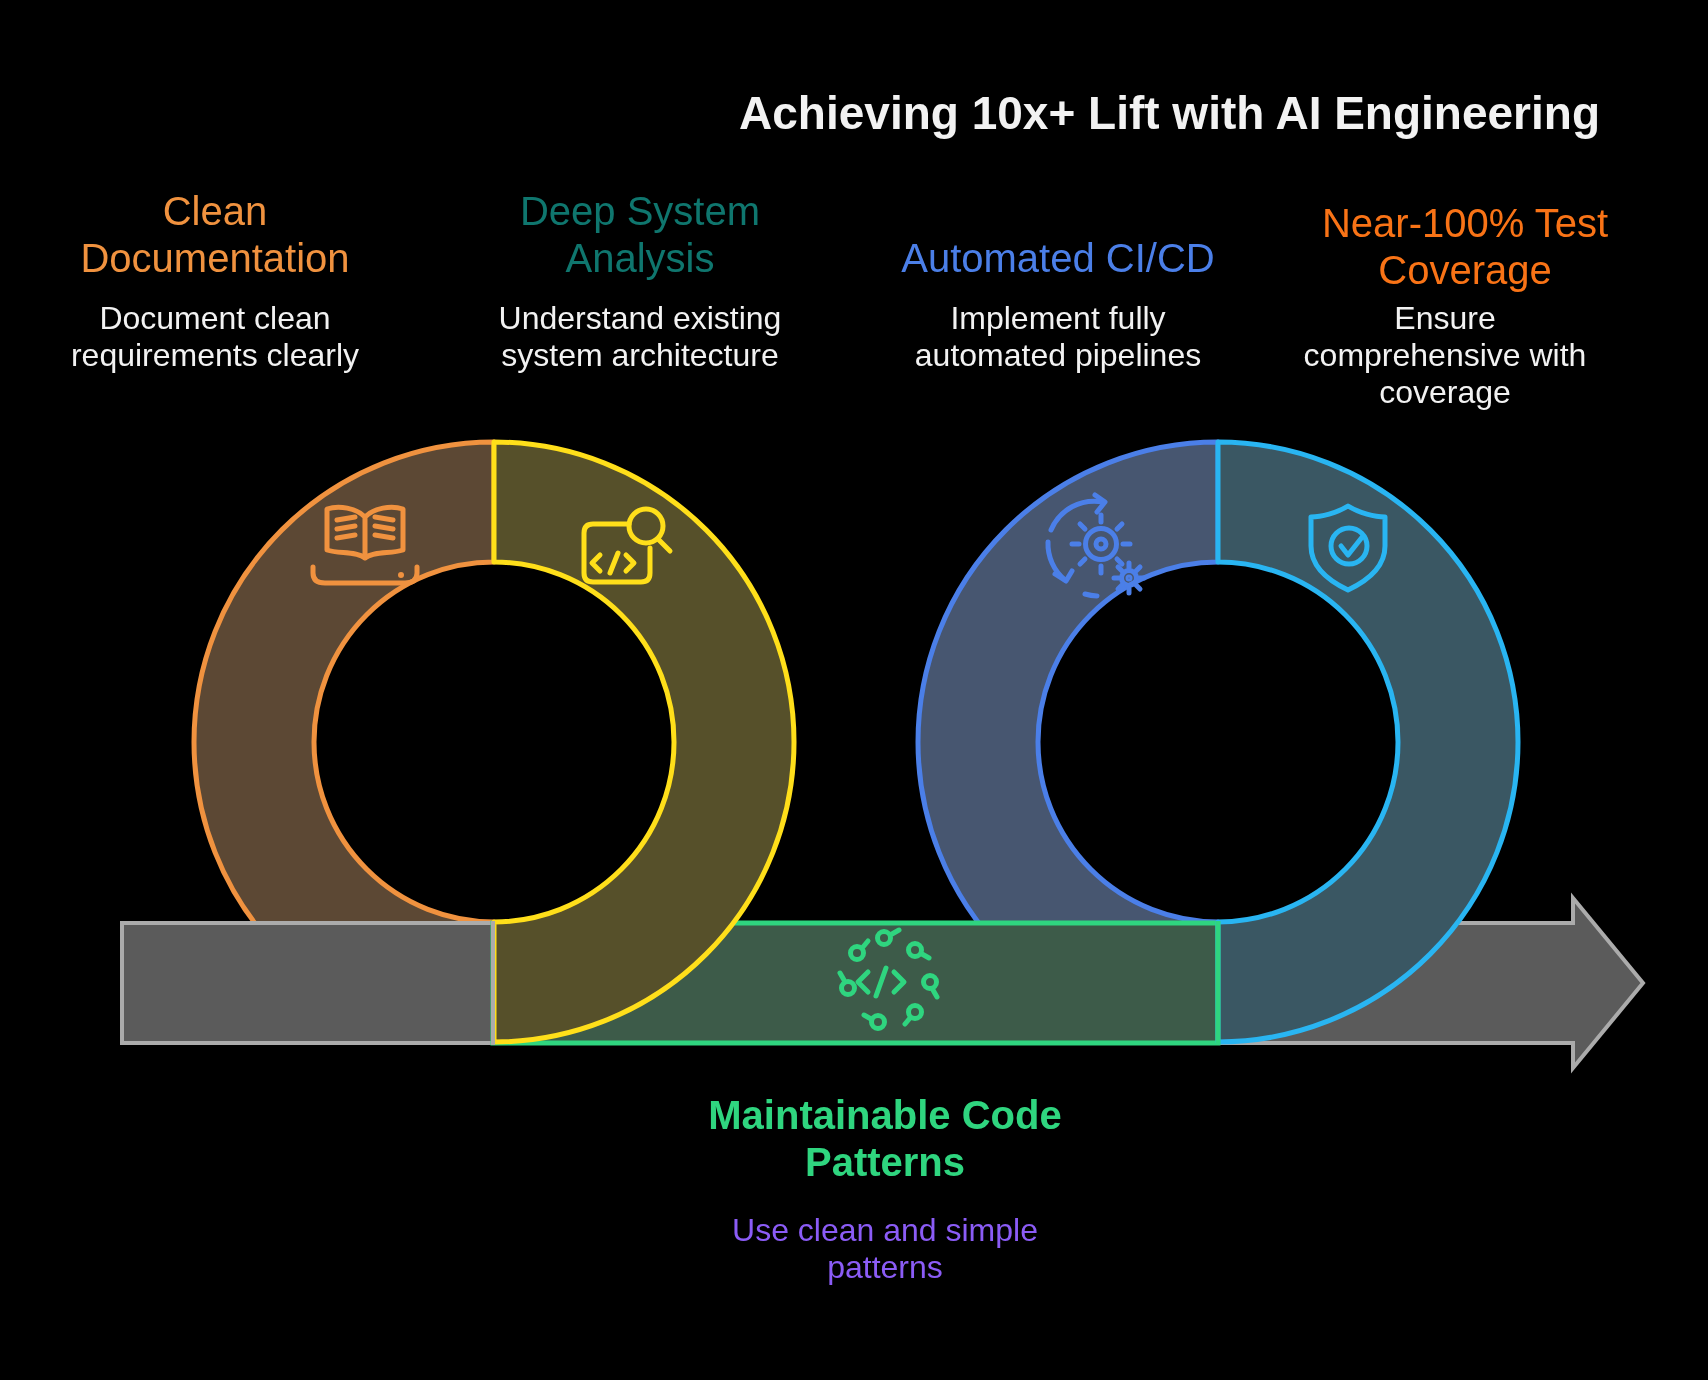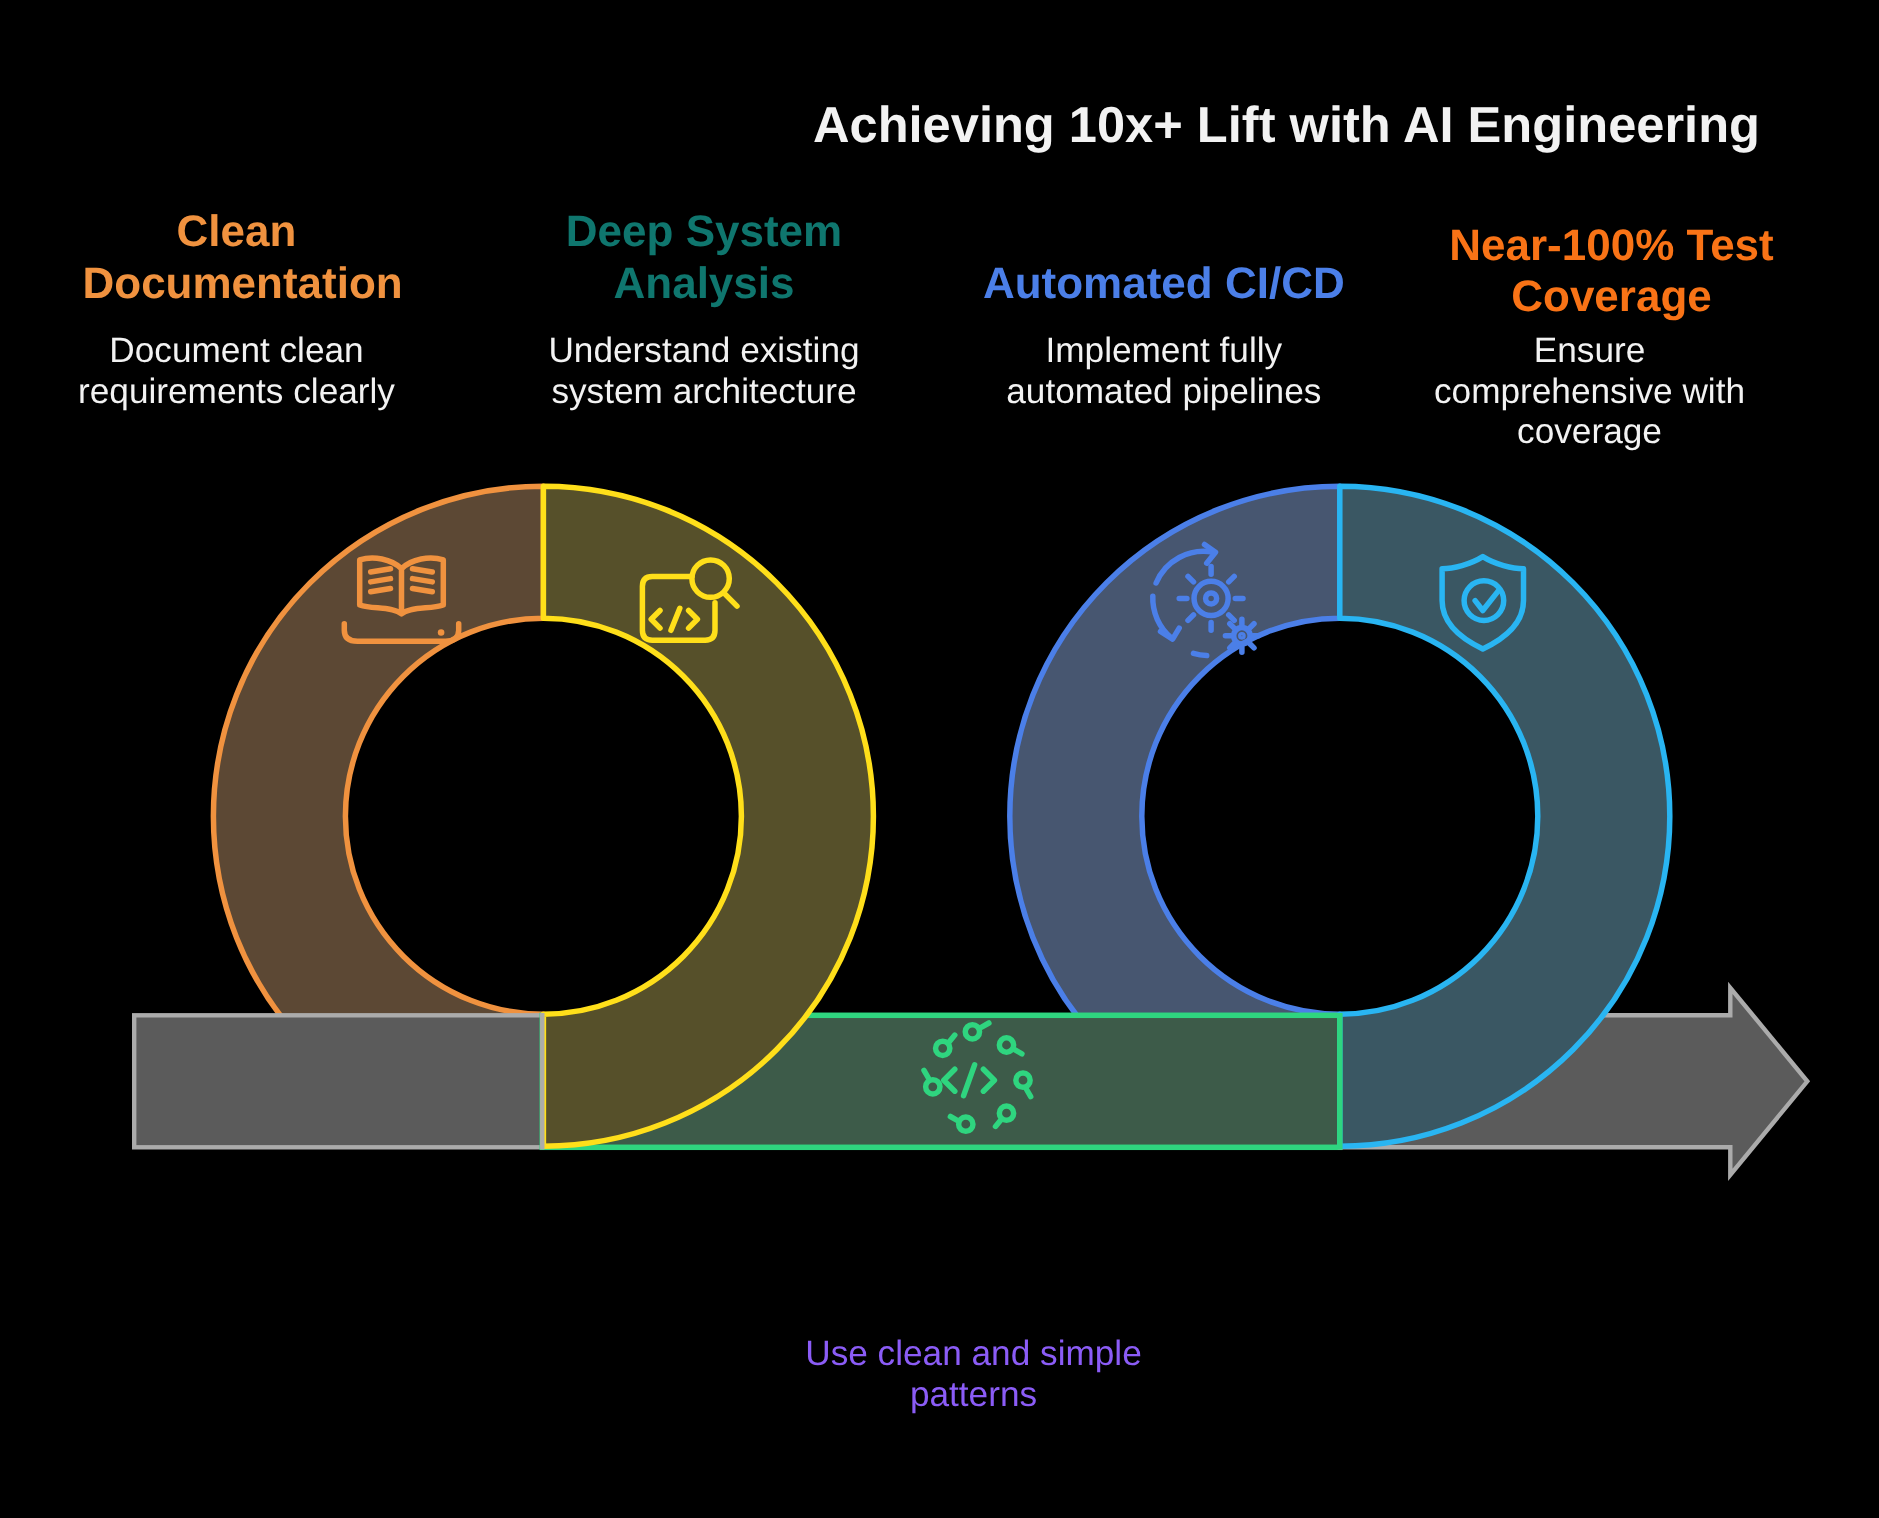--- a/index.html
+++ b/index.html
@@ -1,21 +1,21 @@
 <!DOCTYPE html>
 <html><head>
 <meta charset="utf-8">
 <style>
   html,body{margin:0;padding:0;background:#000;}
   .stage{position:relative;width:1708px;height:1380px;background:#000;overflow:hidden;
          font-family:"Liberation Sans",sans-serif;}
   .title{position:absolute;top:86px;left:0;width:1600px;margin:0;text-align:right;
          font-size:46px;font-weight:700;color:#f2f2f2;}
   .head{position:absolute;top:182px;height:100px;display:flex;flex-direction:column;
-        justify-content:flex-end;text-align:center;font-size:40px;font-weight:700;line-height:1.17;}
+        justify-content:flex-end;text-align:center;font-size:40px;font-weight:400;line-height:1.17;}
   .sub{position:absolute;top:300px;text-align:center;font-size:32px;font-weight:400;
        color:#f2f2f2;line-height:1.16;}
   .bottom-head{position:absolute;top:1092px;left:705px;width:360px;text-align:center;
                font-size:40px;font-weight:600;line-height:1.17;}
   .bottom-sub{position:absolute;top:1212px;left:725px;width:320px;text-align:center;
               font-size:32px;font-weight:400;color:#8b5cf6;line-height:1.16;}
   svg{position:absolute;left:0;top:0;}
   .icon-stroke{fill:none;stroke-width:5;stroke-linecap:round;stroke-linejoin:round;}
 </style>
 </head>
@@ -105,15 +105,16 @@
         <path d="M 22 38 L 17 44"></path>
       <circle cx="-10" cy="42" r="6.5"></circle>
         <path d="M -17 39 L -24 35"></path>
       <circle cx="-40" cy="8" r="6.5"></circle>
         <path d="M -44 0 L -48 -7"></path>
       <circle cx="-31" cy="-27" r="6.5"></circle>
         <path d="M -25 -33 L -20 -39"></path>
     </g>
   </svg>
 
+  <div class="bottom-head" style="color: rgb(47, 213, 127);">Maintainable Code Patterns</div>
   <div class="bottom-sub">Use clean and simple patterns</div>
 
 </div>
 
 </body></html>

